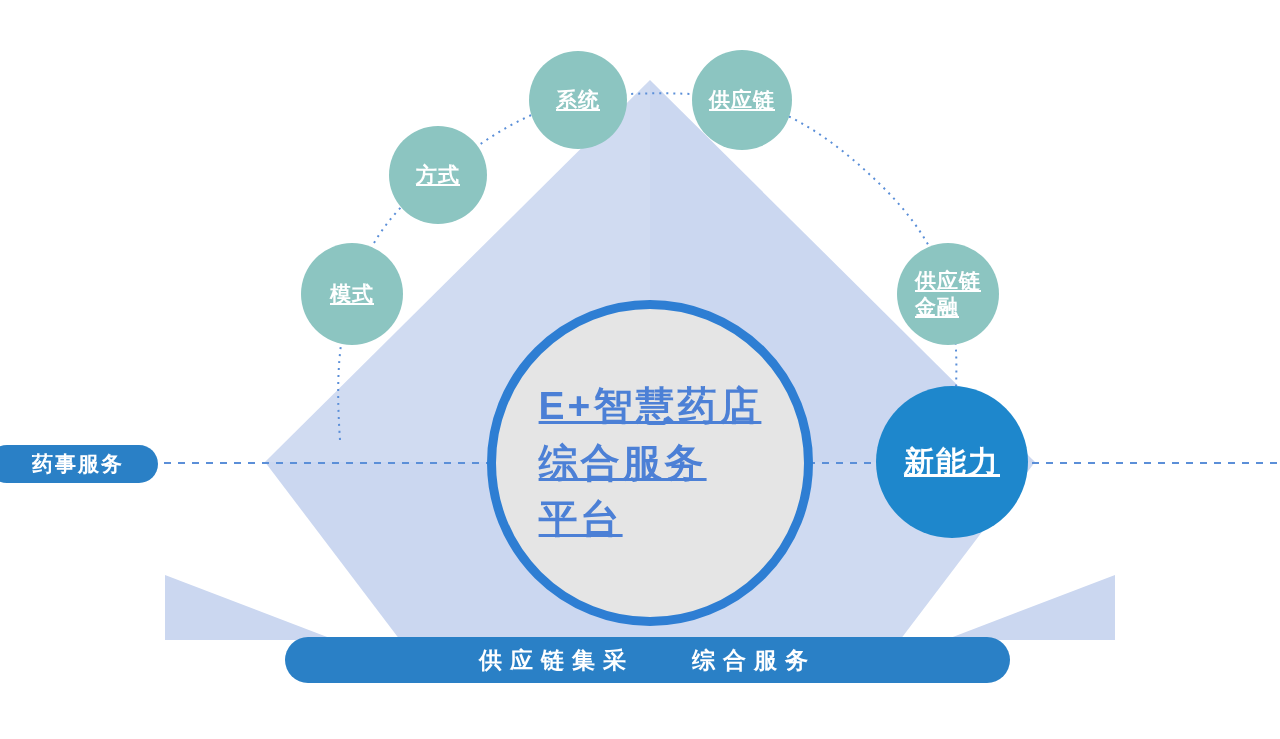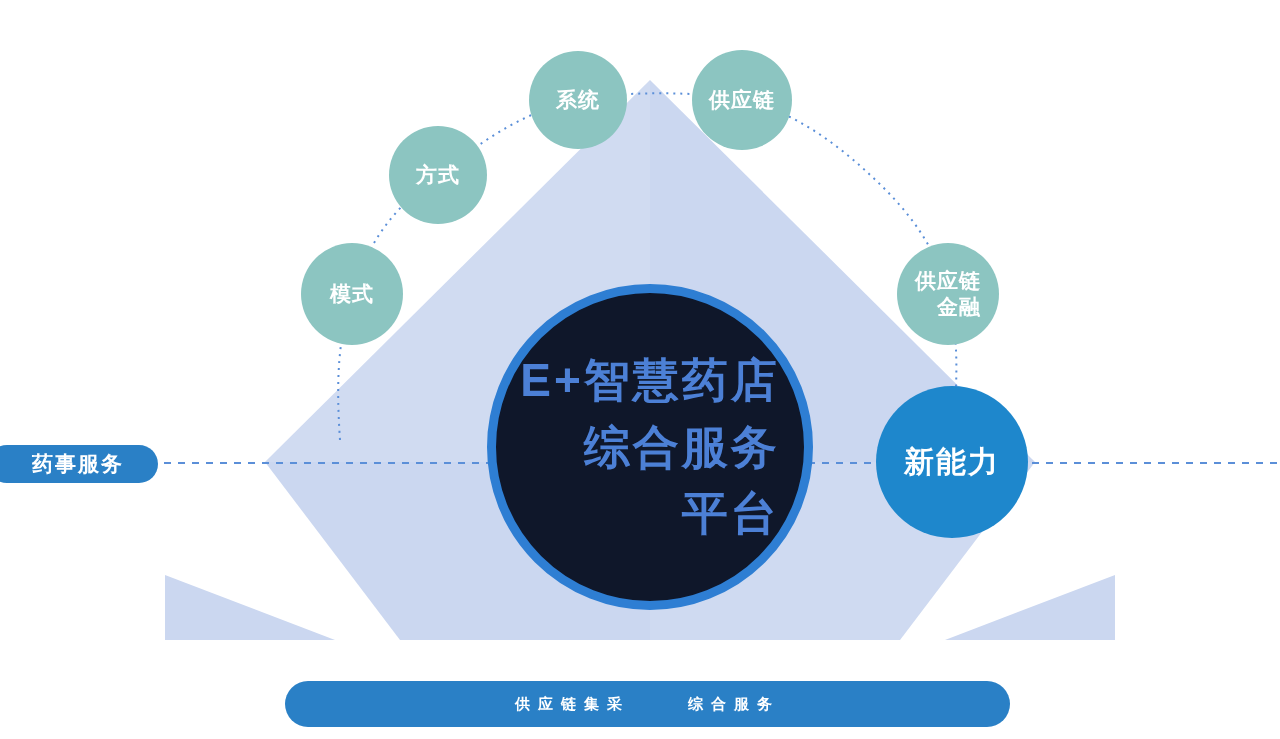--- a/index.html
+++ b/index.html
@@ -6,53 +6,53 @@
   .stage {
     position:relative; width:1280px; height:739px; overflow:hidden;
     background:#ffffff;
     font-family:"Liberation Sans","DejaVu Sans",sans-serif;
   }
   svg.bg { position:absolute; left:0; top:0; width:1280px; height:739px; z-index:0; }
 
   .node {
     position:absolute; border-radius:50%;
     display:flex; align-items:center; justify-content:center;
-    text-align:right; color:#ffffff; font-weight:bold;
-    white-space:pre-line; z-index:1; box-sizing:border-box;
+    text-align:left; color:#ffffff; font-weight:bold;
+    white-space:pre-line; z-index:1; box-sizing:border-box;text-decoration:underline;
   }
   .sat  { background:var(--teal); font-size:21px; letter-spacing:1px; line-height:1.25; }
   .big  { background:var(--blue-node); font-size:30px; letter-spacing:2px; }
 
   .sat-0 { left:301px; top:243px; width:102px; height:102px; }
   .sat-1 { left:389px; top:126px; width:98px;  height:98px;  }
   .sat-2 { left:529px; top:51px;  width:98px;  height:98px;  }
   .sat-3 { left:692px; top:50px;  width:100px; height:100px; }
   .sat-4 { left:820px; top:125px; width:94px;  height:94px;  }
   .sat-5 { left:897px; top:243px; width:102px; height:102px; }
 
   .big-left  { left:264px; top:386px; width:152px; height:152px; }
   .big-right { left:876px; top:386px; width:152px; height:152px; }
 
   .center-circle {
-    left:487px; top:284px; width:326px; height:326px;
-    background:#0f172a; border:9px solid var(--center-border);
-    color:var(--center-text); font-size:46px; font-weight:bold;
+    left:487px; top:300px; width:326px; height:326px;
+    background:#e5e5e5; border:9px solid var(--center-border);
+    color:var(--center-text); font-size:39px; font-weight:bold;
     line-height:1.45; letter-spacing:3px; z-index:2;
   }
 
   .pill {
     position:absolute; height:38px; background:var(--pill); color:#ffffff;
     border-radius:19px; display:flex; align-items:center; justify-content:center;
     font-weight:bold; font-size:21px; letter-spacing:2px; z-index:1; box-sizing:border-box;
   }
   .pill-left  { left:-12px; top:445px; width:170px; padding-left:10px; }
   .pill-right { left:1130px; top:445px; width:150px; }
   .bottom-pill {
     left:285px; top:637px; width:725px; height:46px; border-radius:23px;
-    font-size:15px; letter-spacing:8px; gap:58px;margin-top:44px;
+    font-size:23px; letter-spacing:8px; gap:58px;
   }
 </style>
 </head>
 <body>
 
 <div class="stage">
 
   <svg class="bg" viewBox="0 0 1280 739" aria-hidden="true">
 
     <polygon points="650,80 1035,462 900,640 400,640 265,462" style="fill:var(--backdrop)"></polygon>

